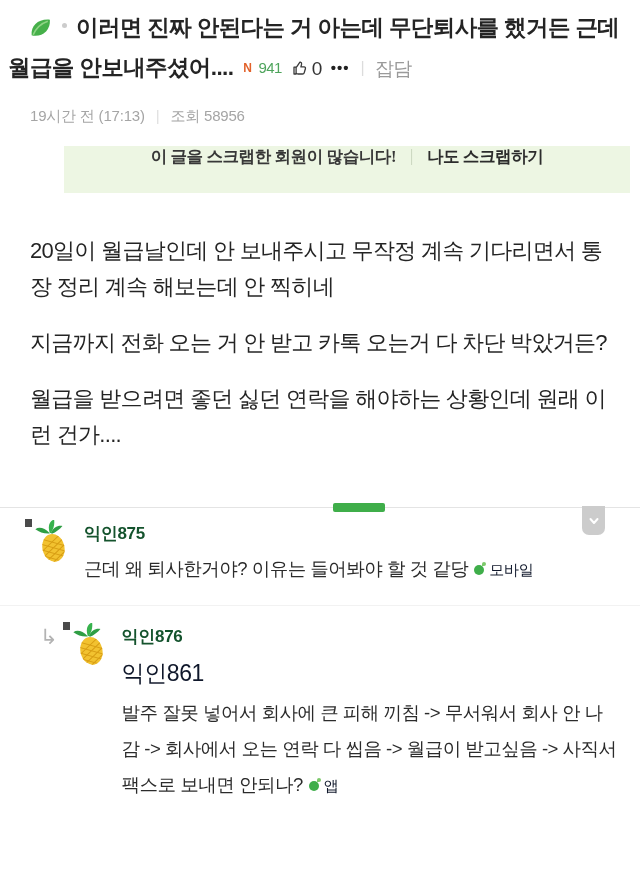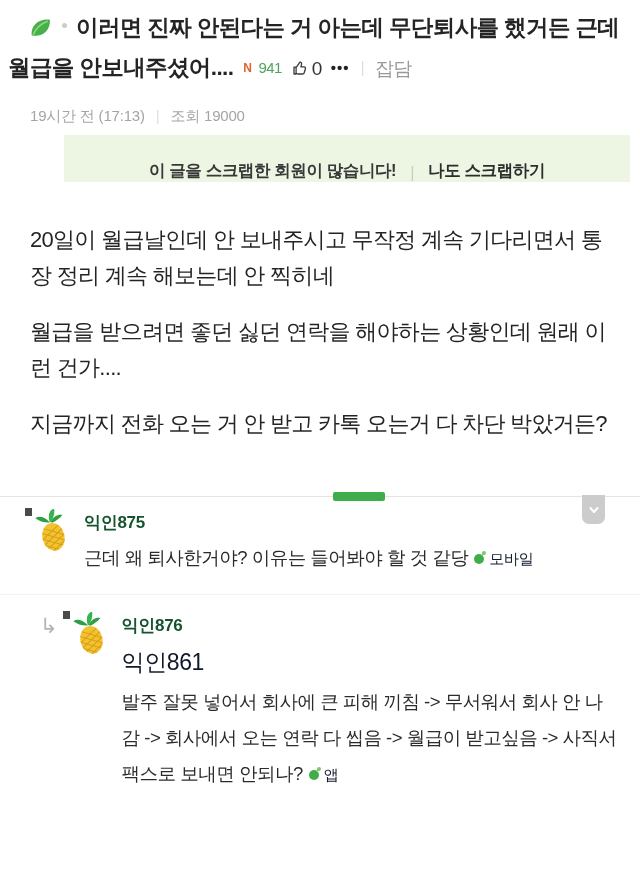--- a/index.html
+++ b/index.html
@@ -23,22 +23,22 @@
 
   
   .meta-line { margin:21px 0 0 30px; color:#a5a5a5; font-size:15px; letter-spacing:-0.2px; }
   .meta-line .hsep2 { margin:0 11px; color:#e0e0e0; }
   .url-line  { margin:14px 0 0 30px; color:#a5a5a5; font-size:15px; letter-spacing:-0.2px; }
   .copy-addr { color:#4a4a4a; font-weight:700; margin-left:6px; cursor:pointer; }
   .hsep3 { margin:0 11px; color:#e0e0e0; }
 
   
   .banner {
-    margin:9px 10px 0 64px; background:#edf6e3; height:47px;
-    display:flex; align-items:flex-end; justify-content:center; font-size:16.5px; letter-spacing:-0.4px;
+    margin:20px 10px 0 64px; background:#edf6e3; height:47px;
+    display:flex; align-items:flex-start; justify-content:center; font-size:16.5px; letter-spacing:-0.4px;font-family:Liberation Serif, serif;
   }
   .banner-msg { color:#383838; font-weight:600; }
   .banner .bsep { margin:0 14px; color:#c5d2ba; font-weight:300; }
   .banner-action { color:#2c2c2c; font-weight:700; cursor:pointer; }
 
   
   .body-block { margin:40px 28px 0 30px; }
   .body-block p { margin:0 0 20px; font-size:22px; line-height:36px; letter-spacing:-0.7px; color:#242424; }
   .body-block p:last-child { margin-bottom:0; }
 
@@ -83,33 +83,33 @@
           <path d="M5 19 C8 12 13 8 19 6" stroke="#8fd485" stroke-width="1.6" fill="none"></path>
         </svg>
       </span><span class="title-dot"></span><span>이러면 진짜 안된다는 거 아는데 무단퇴사를 했거든 근데 월급을 안보내주셨어....</span><span class="nbadge">N</span><span class="scrap-count">941</span><span class="like-btn"><svg width="18" height="18" viewBox="0 0 18 18" fill="none" stroke="#3a3a3a" stroke-width="1.3" stroke-linejoin="round">
             <path d="M3 8.2 h2.1 v6.8 H3 z"></path>
             <path d="M5.1 14.2 c.5.6 1.1.8 2 .8 h4.4 c.9 0 1.5-.4 1.7-1.2 l1.2-4.1 c.3-1-.3-1.8-1.3-1.8 h-3.2 l.7-2.7 c.2-1-.2-1.8-1.2-2 l-.5-.1 -3.2 4.7 -.6.4"></path>
           </svg><span>0</span></span><span class="more-btn">•••</span><span class="hsep">|</span><span class="category-link">잡담</span>
     </p>
   </div>
 
   <div class="meta-line">
-    <span>19시간 전 (17:13)</span><span class="hsep2">|</span><span>조회 19000</span>
+    <span>19시간 전 (17:13)</span><span class="hsep2">|</span><span>조회 58956</span>
   </div>
 
   <div class="banner">
     <span class="banner-msg">이 글을 스크랩한 회원이 많습니다!</span>
     <span class="bsep">|</span>
     <span class="banner-action">나도 스크랩하기</span>
   </div>
 
   <div class="body-block">
     <p>20일이 월급날인데 안 보내주시고 무작정 계속 기다리면서 통장 정리 계속 해보는데 안 찍히네</p>
+    <p>지금까지 전화 오는 거 안 받고 카톡 오는거 다 차단 박았거든?</p>
     <p>월급을 받으려면 좋던 싫던 연락을 해야하는 상황인데 원래 이런 건가....</p>
-    <p>지금까지 전화 오는 거 안 받고 카톡 오는거 다 차단 박았거든?</p>
   </div>
 
   <div class="divider">
     <div class="green-bar"></div>
     <div class="scroll-tab">
       <svg width="14" height="14" viewBox="0 0 14 14">
         <polyline points="3.5,5 7,9 10.5,5" fill="none" stroke="#ffffff" stroke-width="2" stroke-linecap="round" stroke-linejoin="round"></polyline>
       </svg>
     </div>
   </div>

